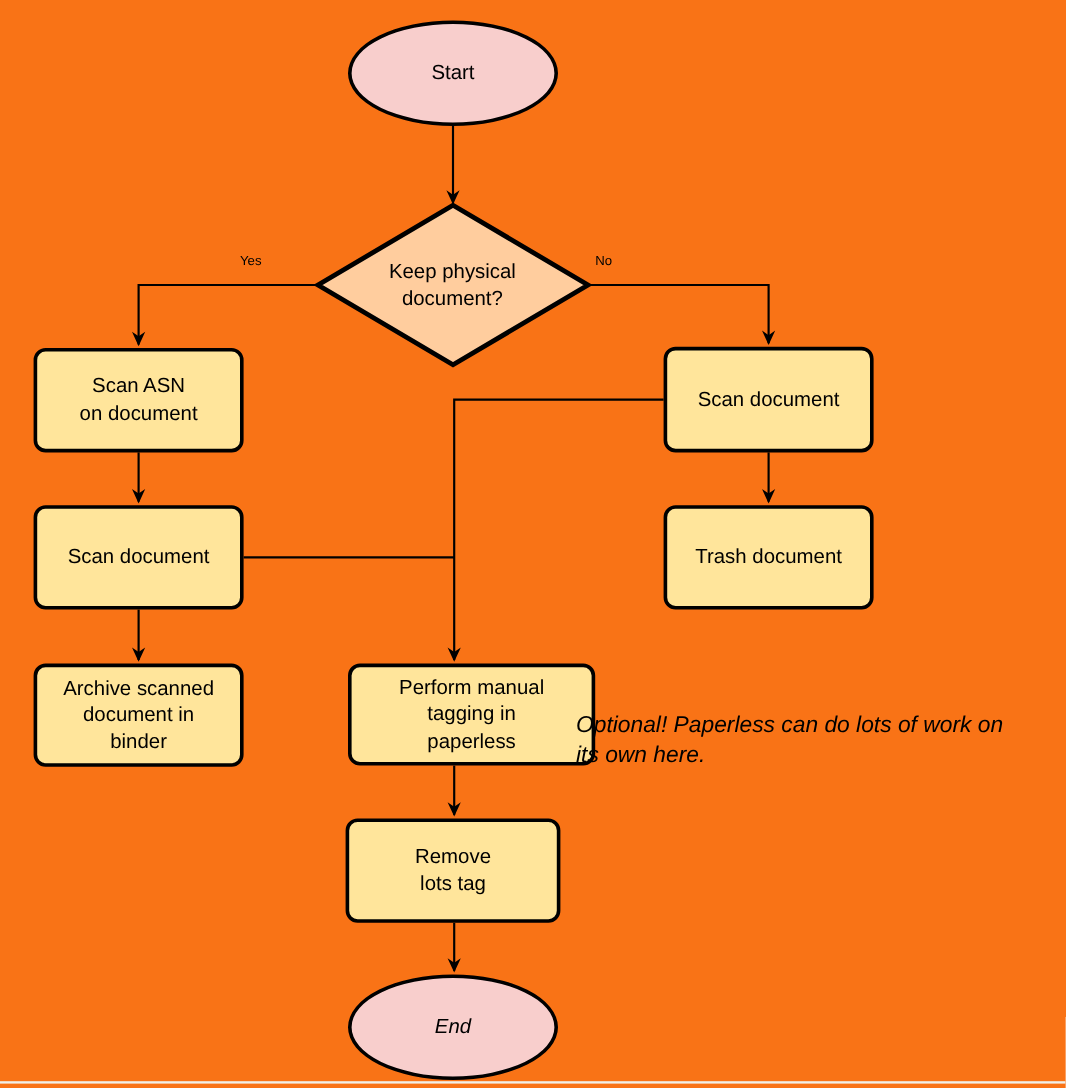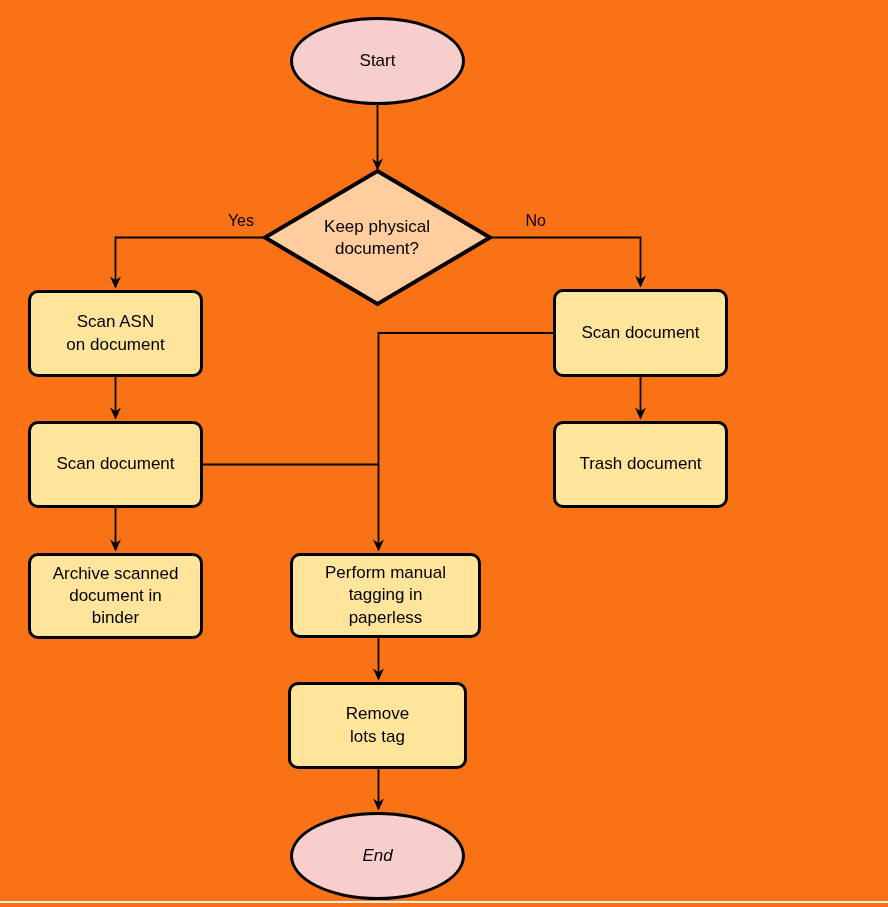--- a/index.html
+++ b/index.html
@@ -37,37 +37,37 @@
     border:3.5px solid var(--stroke);
     border-radius:50%;
   }
 
   #n-start   { left:290px; top:17px;  width:175px; height:88px; }
   #n-write   { left:28px;  top:290px; width:175px; height:87px; }
   #n-scanL   { left:28px;  top:421px; width:175px; height:87px; }
   #n-archive { left:28px;  top:553px; width:175px; height:86px;align-items:center; }
   #n-scanR   { left:553px; top:289px; width:175px; height:88px; }
   #n-trash   { left:553px; top:421px; width:175px; height:87px; }
-  #n-perform { left:290px; top:553px; width:191px; height:85px; }
+  #n-perform { left:290px; top:553px; width:206px; height:85px; }
   #n-remove  { left:288px; top:682px; width:179px; height:87px; }
   #n-end     { left:290px; top:812px; width:175px; height:88px;font-style:italic; }
 
   .decision-label {
     position:absolute;
     left:277px; top:216px; width:200px;
     text-align:center;
     font-size:17px;
     line-height:1.3;
     white-space:pre-line;
     z-index:2;
   }
   .edge-label {
     position:absolute;
-    font-size:16px;
-    text-align:right;
+    font-size:11px;
+    text-align:left;
     z-index:2;
   }
   #lbl-yes { left:200px; top:212px; width:54px; }
   #lbl-no  { left:496px; top:212px; width:50px; }
 
   .note {
     position:absolute;
     left:480px; top:592px; width:402px;
     font-size:19px;
     font-style:italic;
@@ -142,16 +142,18 @@
 paperless</span>
   </div>
   <div class="node process" id="n-remove">
     <span>Remove
 lots tag</span>
   </div>
 
   <div class="edge-label" id="lbl-yes">Yes</div>
   <div class="edge-label" id="lbl-no">No</div>
 
+  <div class="note">Optional! Paperless can do lots of work on
+its own here.</div>
 
   <div class="bottom-rule"></div>
 
 </div>
 
 </body></html>

